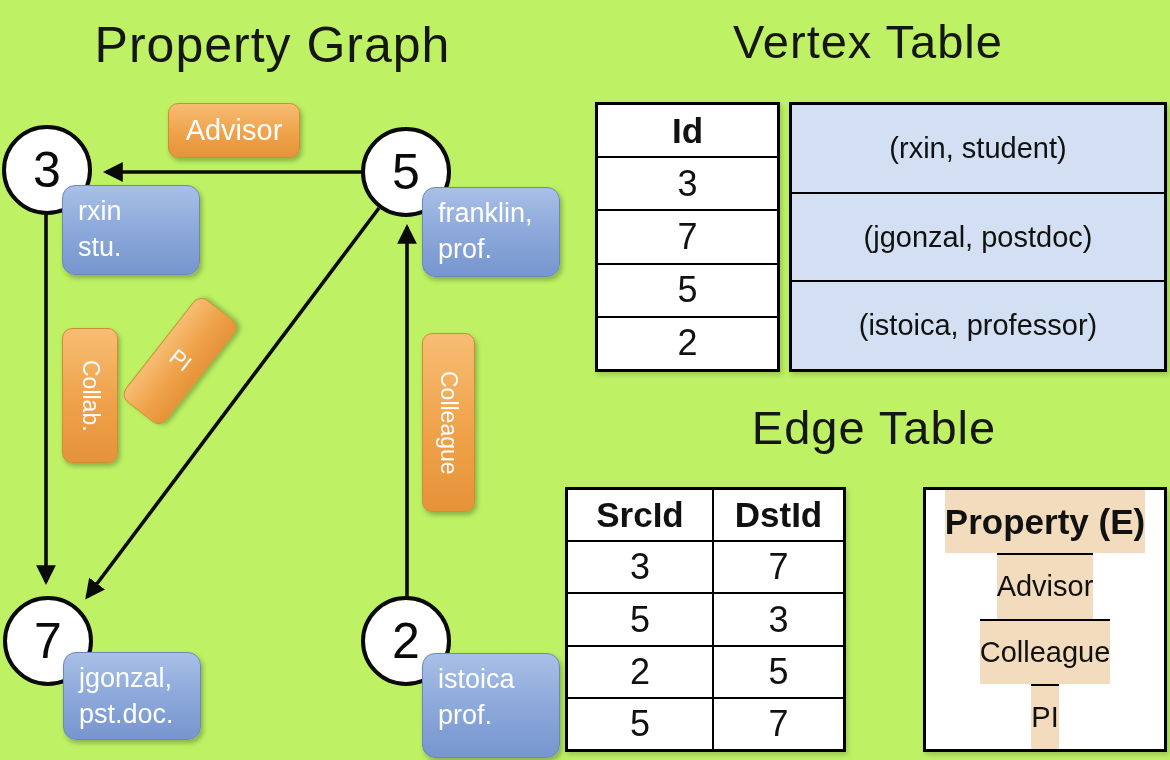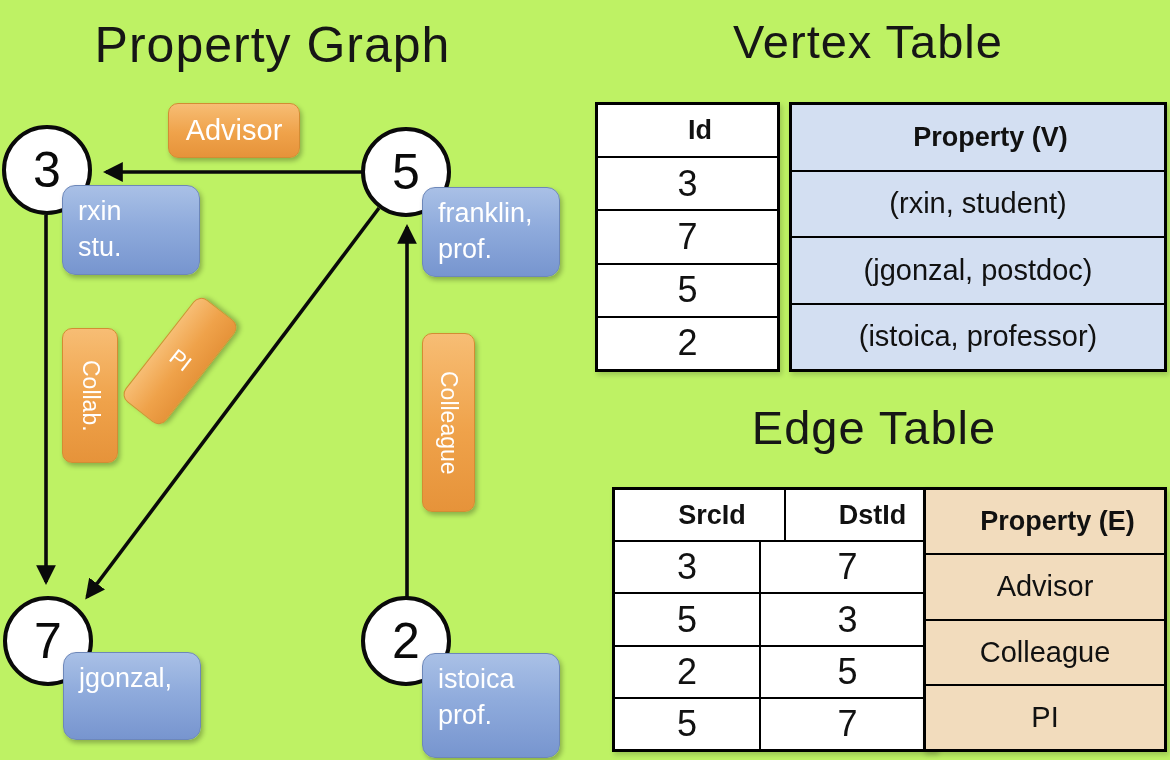--- a/index.html
+++ b/index.html
@@ -45,29 +45,29 @@
 
   
   .subtable{
     position:absolute;border:3px solid #000;box-sizing:border-box;
     display:flex;flex-direction:column;background:#fff;
     box-shadow:2px 3px 5px rgba(0,0,0,0.18);
   }
   .trow{flex:1;display:flex;align-items:stretch;border-top:2px solid #000;}
   .trow:first-child{border-top:none;}
   .tcell{flex:1;display:flex;align-items:center;justify-content:center;white-space:nowrap;}
-  .tcell.hdr{font-weight:700;font-size:27px;margin-left:25px;}
+  .tcell.hdr{font-weight:700;font-size:35px;}
   .tcell.num{font-size:36px;}
   .tcell.txt{font-size:29px;}
   .cell-divider{width:0;border-left:2px solid #000;}
   #vt-idcol{left:595px;top:102px;width:185px;height:270px;}
   #vt-propcol{left:789px;top:102px;width:378px;height:270px;}
   #vt-propcol .trow{background:#d3dff2;}
-  #et-srcdst{left:612px;top:487px;width:325px;height:265px;}
-  #et-propcol{left:923px;top:487px;width:244px;height:265px;}
+  #et-srcdst{left:565px;top:487px;width:281px;height:265px;}
+  #et-propcol{left:923px;top:487px;width:244px;height:265px;align-items:center;}
   #et-propcol .trow{background:#f2dcbd;}
   #et-srcdst .tcell.c-src{flex:0 0 144px;}
   #et-srcdst .tcell.c-dst{flex:1;}
 </style>
 </head>
 <body>
 
 <div id="canvas">
 
   <div class="title" id="pg-title">Property Graph</div>
@@ -102,20 +102,21 @@
   <div class="prop-box" style="left:62px;top:185px;width:138px;height:90px;">
     <div>rxin</div>
     <div>stu.</div>
   </div>
   <div class="prop-box" style="left:422px;top:187px;width:138px;height:90px;">
     <div>franklin,</div>
     <div>prof.</div>
   </div>
   <div class="prop-box" style="left:63px;top:652px;width:138px;height:88px;">
     <div>jgonzal,</div>
+    <div>pst.doc.</div>
   </div>
   <div class="prop-box" style="left:422px;top:653px;width:138px;height:105px;">
     <div>istoica</div>
     <div>prof.</div>
   </div>
 
   <div class="edge-label" id="lbl-advisor">
     <span>Advisor</span>
   </div>
   <div class="edge-label" id="lbl-collab">
@@ -141,23 +142,20 @@
     <div class="trow">
         <div class="tcell num">5</div>
       </div>
     <div class="trow">
         <div class="tcell num">2</div>
       </div>
   </div>
 
   <div class="subtable" id="vt-propcol">
     <div class="trow">
-        <div class="tcell hdr">Property (V)</div>
-      </div>
-    <div class="trow">
         <div class="tcell txt">(rxin, student)</div>
       </div>
     <div class="trow">
         <div class="tcell txt">(jgonzal, postdoc)</div>
       </div>
     <div class="trow">
         <div class="tcell txt">(istoica, professor)</div>
       </div>
   </div>
 

